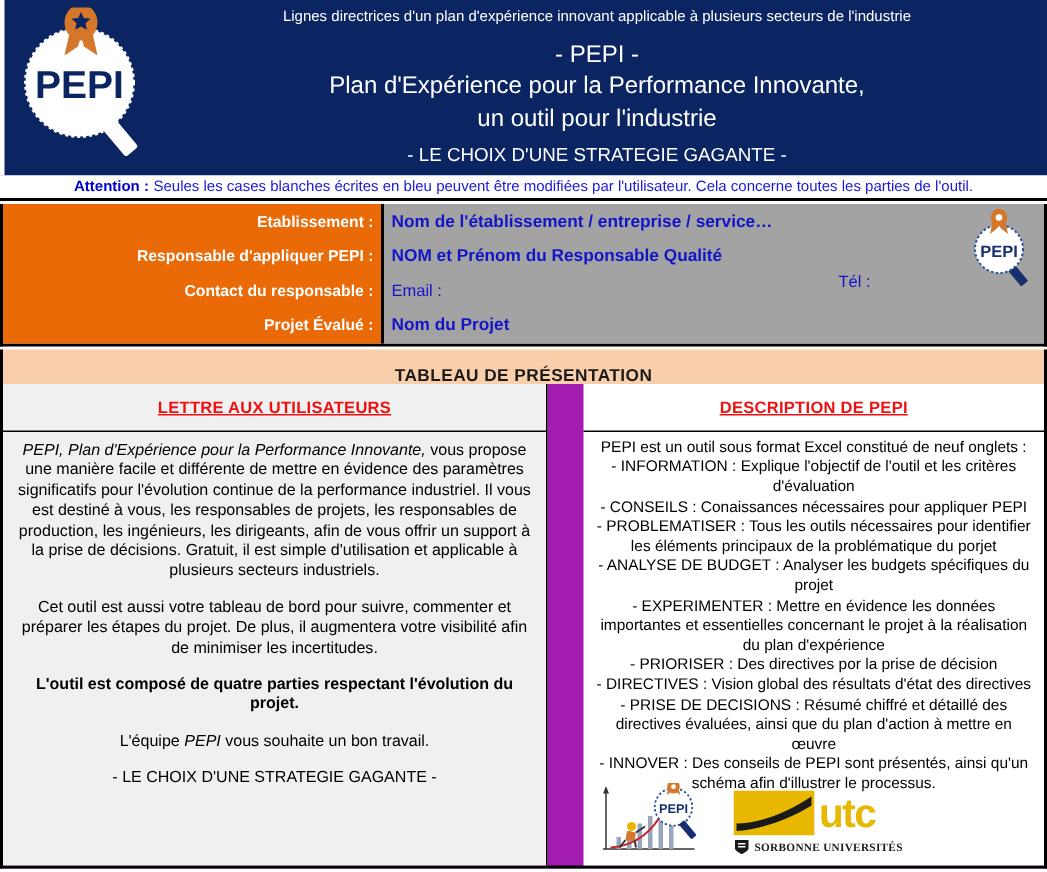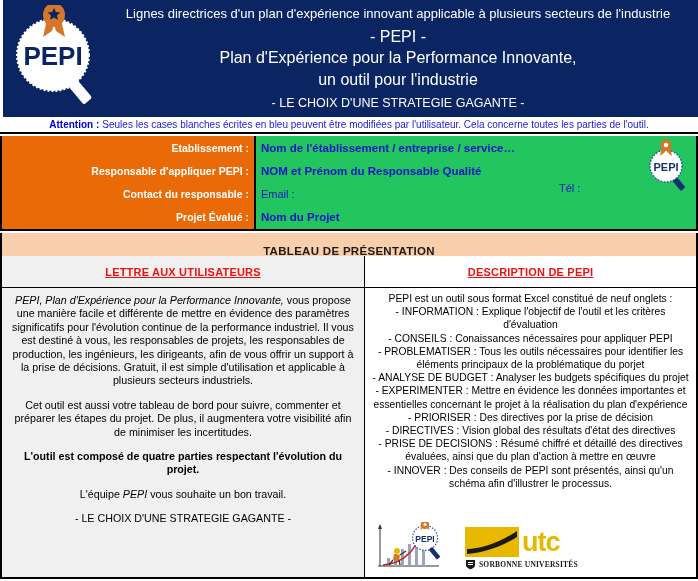--- a/index.html
+++ b/index.html
@@ -12,21 +12,21 @@
 
   
   .hdr{
     position:absolute;left:0;top:0;width:698px;height:117px;
     background:#0a2562;
     border-left:3px solid #ffffff;
     box-sizing:border-box;
   }
   .hdr-sub{
     position:absolute;left:100px;top:6px;width:590px;
-    text-align:center;color:#ffffff;font-size:13px;
+    text-align:center;color:#ffffff;font-size:10px;
     letter-spacing:0px;
   }
   .hdr-title-wrap{
     position:absolute;left:100px;top:26px;width:590px;text-align:center;
     color:#ffffff;
   }
   .hdr-l1{font-size:16px;line-height:21px;}
   .hdr-l2{font-size:16px;line-height:22px;}
   .hdr-l3{font-size:16px;line-height:22px;}
   .hdr-tag{
@@ -61,21 +61,21 @@
     border-right:2px solid #000000;
     display:flex;flex-direction:column;
     box-sizing:border-box;
   }
   .idlabel{
     flex:1 1 0;display:flex;align-items:center;justify-content:flex-end;
     padding-right:5px;color:#ffffff;font-weight:bold;font-size:10.5px;
     white-space:nowrap;
   }
   .idvalues{
-    flex:1 1 auto;position:relative;background:#22c55e;
+    flex:1 1 auto;position:relative;background:#a3a3a3;
     display:flex;flex-direction:column;
   }
   .idvalue{
     flex:1 1 0;display:flex;align-items:center;padding-left:5px;
     color:#1414c8;font-size:11px;white-space:nowrap;
   }
   .idvalue.bold{font-weight:bold;font-size:11.5px;}
   .idvalue.plain{font-weight:normal;font-size:11px;}
   .tel{position:absolute;left:272px;top:46px;color:#1414c8;font-size:11px;margin-left:31px;}
   .idlogo{position:absolute;right:4px;top:3px;width:48px;height:54px;}
@@ -87,21 +87,21 @@
     background:#f9cfab;border:2px solid #000000;border-top:none;
     display:flex;align-items:center;justify-content:center;
     color:#1a1a1a;font-weight:bold;font-size:11.5px;letter-spacing:.3px;
   }
 
   
   .tbl{
     position:absolute;left:0;top:256px;width:698px;height:323px;
     box-sizing:border-box;
     border:2px solid #000000;border-top:none;
-    display:flex;background:#ec4899;
+    display:flex;background:#a21caf;gap:24px;
   }
   .col-left{
     flex:0 0 363px;width:363px;background:#f0f0f0;
     border-right:1px solid #000000;
     display:flex;flex-direction:column;
     box-sizing:border-box;
   }
   .col-right{
     flex:1 1 auto;background:#ffffff;
     display:flex;flex-direction:column;

